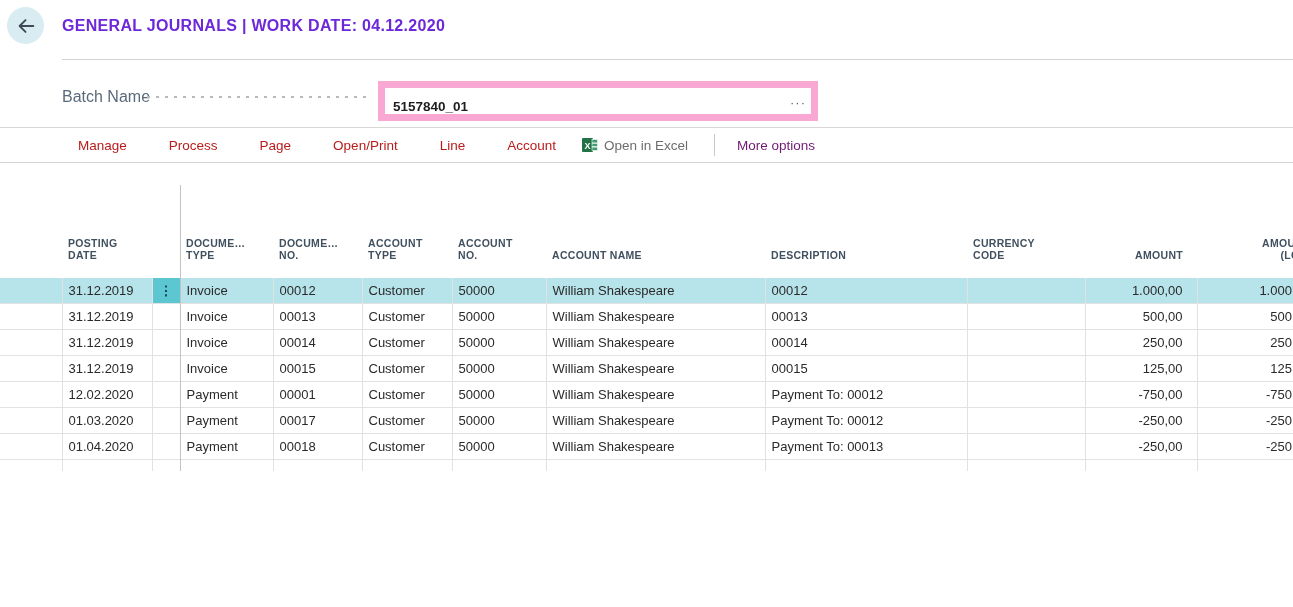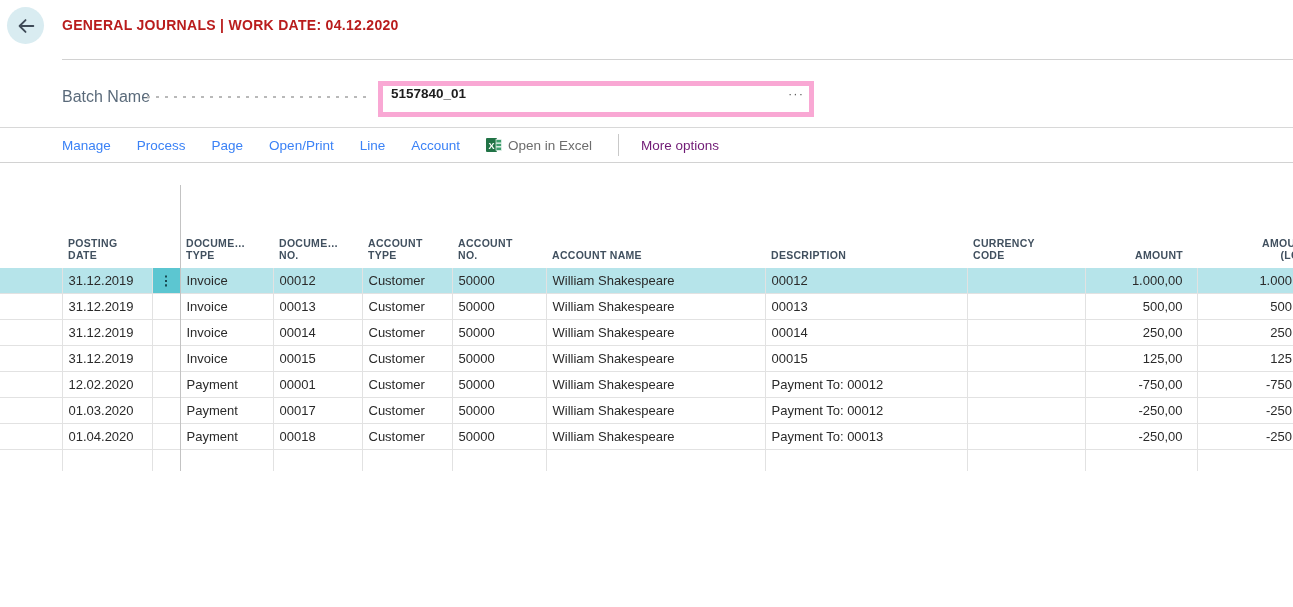--- a/index.html
+++ b/index.html
@@ -13,39 +13,39 @@
   .abs{position:absolute}
   
   .back-btn{
     left:7px; top:7px; width:37px; height:37px;
     border-radius:50%; background:#d9ecf1;
     display:flex; align-items:center; justify-content:center;
     cursor:pointer;
   }
   .page-title{
     left:62px; top:17px;
-    font-size:14px; font-weight:700; letter-spacing:.3px;
-    color:#b91c1c;
+    font-size:16px; font-weight:700; letter-spacing:.3px;
+    color:#6d28d9;
   }
   .rule-title{ left:62px; top:59px; right:0; height:1px; background:#d2d2d2; }
 
   
   .batch-label{
     left:62px; top:88px;
     font-size:16px; color:#5a6a7a;
   }
   .batch-leader{
     left:144px; top:95px; width:222px; height:4px;
     background-image:radial-gradient(circle, #b9b9b9 1.2px, transparent 1.3px);
     background-size:9px 4px; background-repeat:repeat-x;
   }
   .batch-input{
     left:378px; top:81px; width:426px; height:26px;
-    border:5px solid #f9a8d4; background:#fff;
-    display:flex; align-items:flex-start;
+    border:7px solid #f9a8d4; background:#fff;
+    display:flex; align-items:flex-end;
   }
   .batch-input input{
     flex:1; border:none; outline:none; background:transparent;
     font-family:"Liberation Sans", sans-serif;
     font-size:13.5px; font-weight:700; color:#1d1d1d;
     padding:0 0 0 8px;
   }
   .lookup-btn{
     width:26px; text-align:center; color:#616161;
     font-size:13px; letter-spacing:1px; cursor:pointer; user-select:none;
@@ -53,37 +53,37 @@
   }
 
   
   .action-bar{
     left:0; top:127px; width:1293px; height:36px;
     border-top:1px solid #d8d8d8; border-bottom:1px solid #d2d2d2;
     display:flex; align-items:center;
     padding-left:62px; box-sizing:border-box;
   }
   .action-item{
-    font-size:13.5px; color:#3b82f6; margin-right:26px;
-    cursor:pointer; white-space:nowrap;
+    font-size:13.5px; color:#b91c1c; margin-right:26px;
+    cursor:pointer; white-space:nowrap;margin-left:16px;
   }
   .excel-item{
     display:flex; align-items:center; gap:6px;
     font-size:13.5px; color:#6d6d6d; cursor:pointer; margin-right:0;
   }
   .vsep{ width:1px; height:22px; background:#c9c9c9; margin:0 22px 0 26px; }
   .more-item{ font-size:13.5px; color:#701a75; cursor:pointer; }
 
   
   .grid-wrap{ left:0; top:195px; width:1293px; height:276px; overflow:hidden; }
   table.grid{
     border-collapse:collapse; table-layout:fixed; width:1324px;
   }
   table.grid th{
-    height:66px; vertical-align:bottom; padding:0 6px 7px 6px;
+    height:66px; vertical-align:bottom; padding:0 6px 17px 6px;
     font-size:10.5px; font-weight:700; letter-spacing:.3px;
     color:#41505f; text-align:left; white-space:pre-line;
     overflow:hidden; cursor:pointer;
   }
   table.grid td{
     height:25px; padding:0 6px;
     font-size:13px; color:#2a2a2a;
     border-bottom:1px solid #e2e2e2;
     border-left:1px solid #e2e2e2;
     white-space:nowrap; overflow:hidden;

